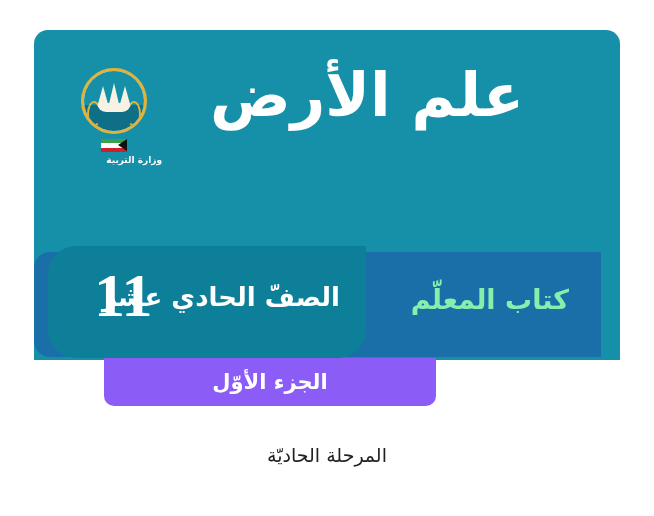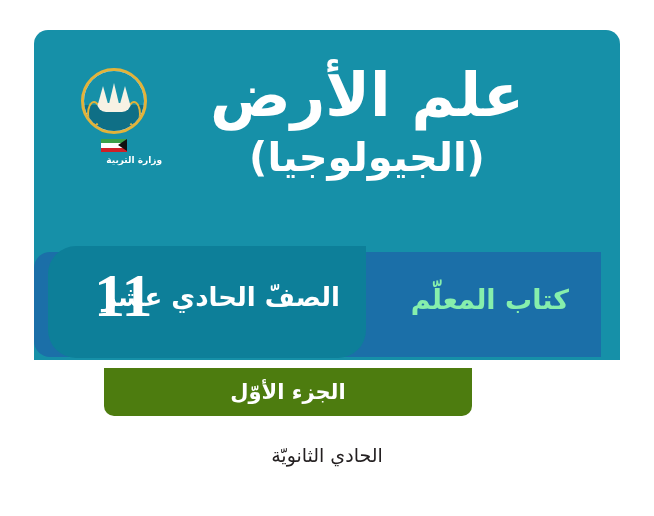--- a/index.html
+++ b/index.html
@@ -208,24 +208,24 @@
     font-size: 62px;
     font-weight: bold;
     font-family: "Liberation Serif", "DejaVu Serif", serif;
     line-height: 1;
   }
 
   
   .part-block {
     position: absolute;
     left: 104px;
-    top: 368px;
-    width: 368px;
+    top: 358px;
+    width: 332px;
     height: 48px;
-    background: #4d7c0f;
+    background: #8b5cf6;
     border-radius: 0 0 10px 10px;
   }
   .part-text {
     position: absolute;
     left: 0;
     right: 0;
     top: 12px;
     text-align: center;
     color: #ffffff;
     font-size: 21px;
@@ -248,21 +248,20 @@
 </head>
 <body>
 
 <div class="cover">
 
   <div class="teal-lower"></div>
   <div class="teal-panel"></div>
 
   <div class="title-block">
     <div class="title-main">علم الأرض</div>
-    <div class="title-sub">(الجيولوجيا)</div>
   </div>
 
   <div class="emblem-wrap">
     <div class="emblem">
       <div class="sky"></div>
       <div class="sea"></div>
       <div class="ship">
         <div class="sail1"></div>
         <div class="sail2"></div>
         <div class="sail3"></div>
@@ -286,15 +285,15 @@
 
   <div class="grade-block">
     <div class="grade-text">الصفّ الحادي عشر</div>
     <div class="grade-number">11</div>
   </div>
 
   <div class="part-block">
     <div class="part-text">الجزء الأوّل</div>
   </div>
 
-  <div class="stage-caption">الحادي الثانويّة</div>
+  <div class="stage-caption">المرحلة الحاديّة</div>
 
 </div>
 
 </body></html>

